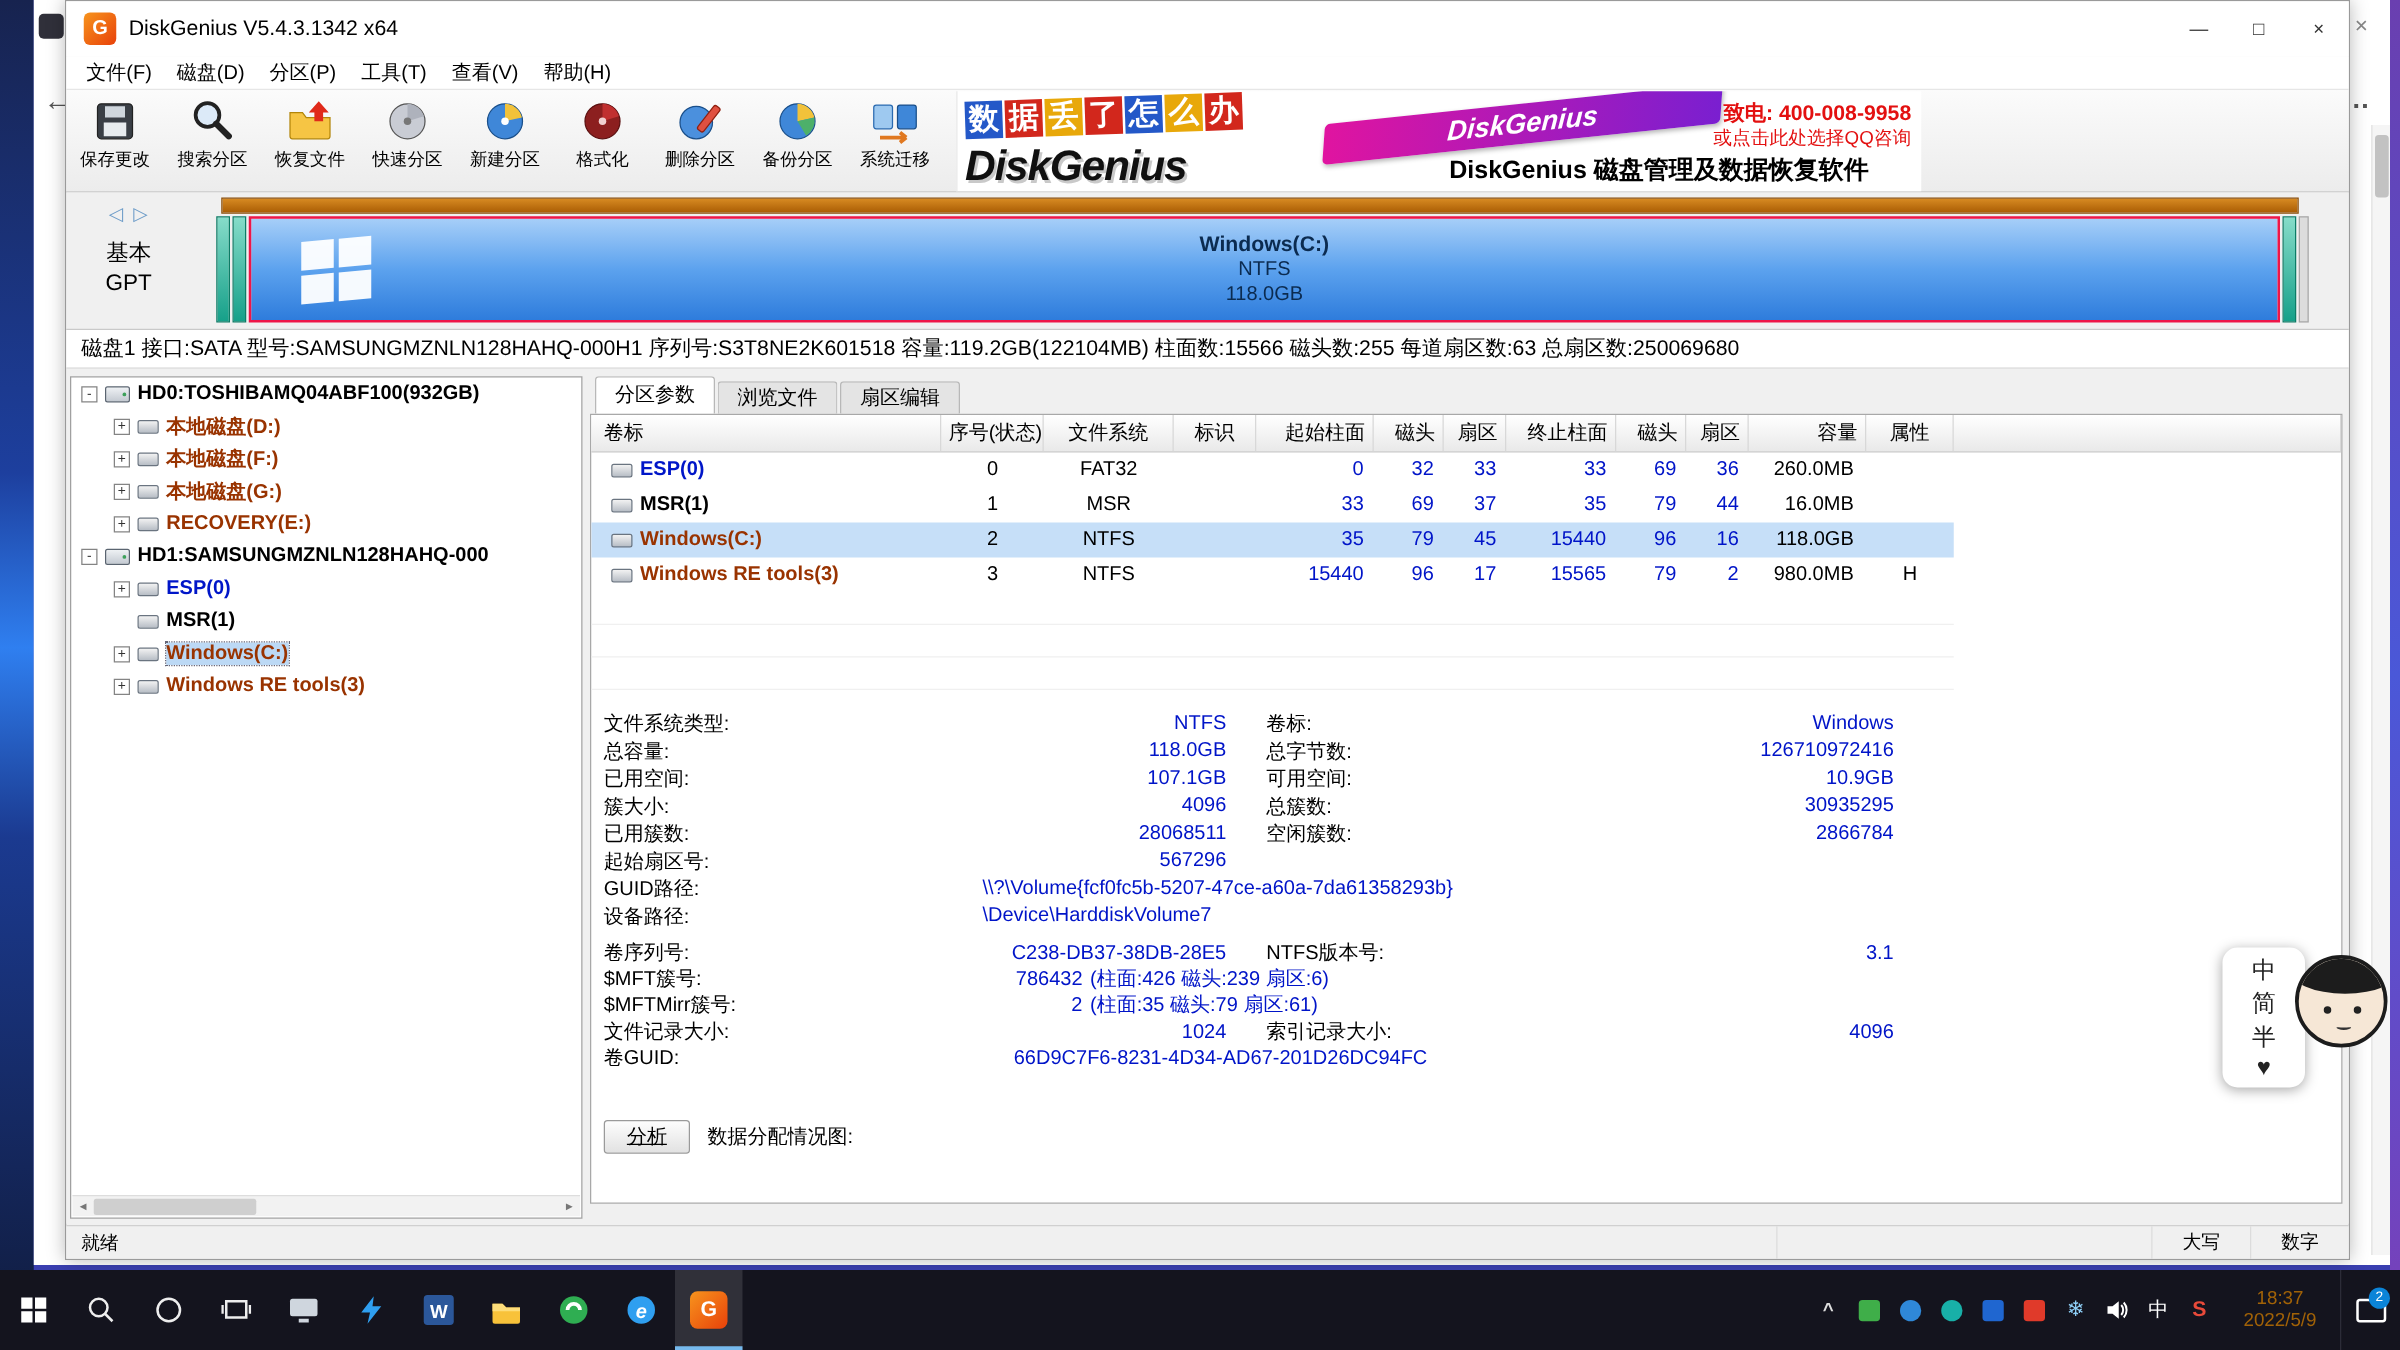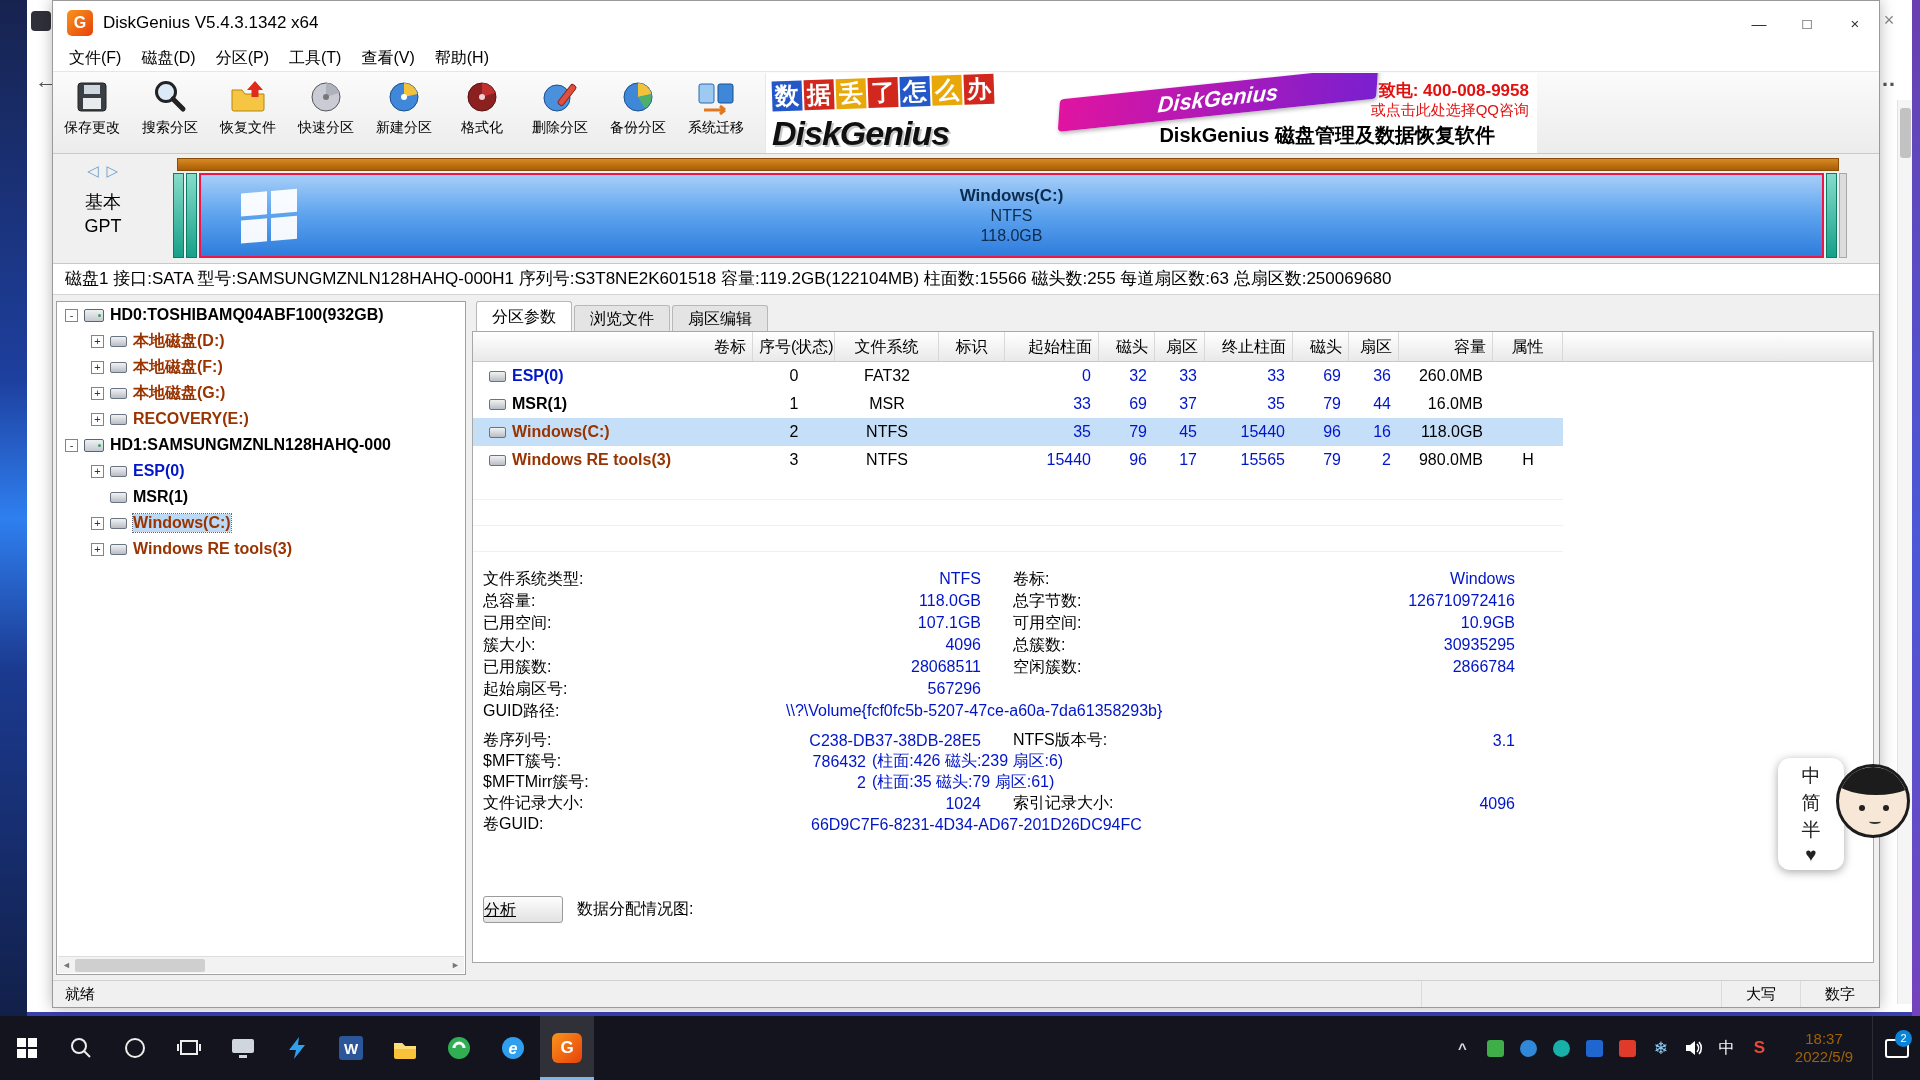--- a/index.html
+++ b/index.html
@@ -107,21 +107,21 @@
   .rp-tabs { height:30px; display:flex; align-items:flex-end; padding-left:4px; background:#f0f0f0; }
   .tab { height:26px; line-height:25px; padding:0 15px; border:1px solid #b8b8b8; border-bottom:none;
      background:#e4e4e4; margin-right:2px; border-radius:3px 3px 0 0; font-size:16px; }
   .tab.active { background:#fff; height:30px; line-height:29px; }
   .rp-body { position:absolute; left:0; right:0; top:30px; bottom:0; background:#fff; border:1px solid #a8a8a8; overflow:hidden; }
 
   .tgrid { display:grid; grid-template-columns:280px 82px 104px 66px 94px 56px 50px 88px 56px 50px 94px 70px; }
   .thead { display:grid; grid-template-columns:280px 82px 104px 66px 94px 56px 50px 88px 56px 50px 94px 70px 1fr;
      background:linear-gradient(180deg,#ffffff,#e9e9e9); border-bottom:1px solid #c8c8c8; height:30px; }
   .thead span { line-height:29px; border-right:1px solid #d8d8d8; padding:0 6px; font-size:16px; text-align:center; overflow:hidden; white-space:nowrap; }
-  .thead .h-left { text-align:right; padding-left:10px; }
+  .thead .h-left { text-align:left; padding-left:10px; }
   .thead .h-num { text-align:right; }
   .trow { width:1090px; height:28px; }
   .trow > span { line-height:28px; font-size:16px; overflow:hidden; white-space:nowrap; }
   .c-vol { display:flex; align-items:center; padding-left:16px; font-weight:bold; }
   .c-ctr { text-align:center; }
   .c-num { text-align:right; padding-right:8px; color:#0014c8; }
   .c-cap { text-align:right; padding-right:10px; }
   .trow.sel { background:#c6dff8; }
   .erow { width:1090px; height:26px; border-bottom:1px solid #f0f0f0; }
 
@@ -133,22 +133,22 @@
   .dl2 { width:162px; margin-left:32px; }
   .dv2 { width:340px; text-align:right; color:#0014c8; }
   .path-v { margin-left:155px; color:#0014c8; }
   .pv2 { margin-left:155px; }
   .pv3 { margin-left:180px; }
   .mft-num { width:235px; text-align:right; color:#0014c8; }
   .mft-paren { margin-left:6px; color:#0014c8; }
   .gap8 { height:8px; }
 
   .analyze-row { position:absolute; top:564px; left:10px; display:flex; align-items:center; gap:14px; }
-  .analyze-btn { width:80px; height:27px; background:linear-gradient(180deg,#fdfdfd,#e2e2e2);
-     border:1px solid #9a9a9a; border-radius:3px; font-size:16px; text-align:left; line-height:25px;text-decoration:underline; }
+  .analyze-btn { width:69px; height:27px; background:linear-gradient(180deg,#fdfdfd,#e2e2e2);
+     border:1px solid #9a9a9a; border-radius:3px; font-size:16px; text-align:center; line-height:25px;text-decoration:underline; }
   .alloc-label { font-size:16px; }
   .ptype-row { position:absolute; top:636px; left:10px; display:flex; font-size:16px; white-space:nowrap; }
   .ptype-row .dl { width:150px; }
   .ptype-v { margin-left:152px; color:#0014c8; }
 
   .statusbar { position:absolute; bottom:0; left:0; right:0; height:27px; background:#f0f0f0; border-top:1px solid #d0d0d0;
      display:flex; align-items:center; font-size:15px; }
   .sb-ready { padding-left:12px; }
   .sb-right { margin-left:auto; display:flex; height:100%; align-items:center; }
   .sb-wide { width:300px; height:100%; border-left:1px solid #dcdcdc; }
@@ -555,20 +555,24 @@
             <div class="drow">
                 <span class="dl">起始扇区号:</span>
                 <span class="dv">567296</span>
                 <span class="dl dl2"></span>
                 <span class="dv2"></span>
               </div>
             <div class="drow">
                 <span class="dl">GUID路径:</span>
                 <span class="path-v">\\?\Volume{fcf0fc5b-5207-47ce-a60a-7da61358293b}</span>
               </div>
+            <div class="drow">
+                <span class="dl">设备路径:</span>
+                <span class="path-v pv2">\Device\HarddiskVolume7</span>
+              </div>
             <div class="gap8"></div>
             <div class="drow drow2">
                 <span class="dl">卷序列号:</span>
                 <span class="dv">C238-DB37-38DB-28E5</span>
                 <span class="dl dl2">NTFS版本号:</span>
                 <span class="dv2">3.1</span>
               </div>
             <div class="drow drow2">
                 <span class="dl">$MFT簇号:</span>
                 <span class="mft-num">786432</span>

